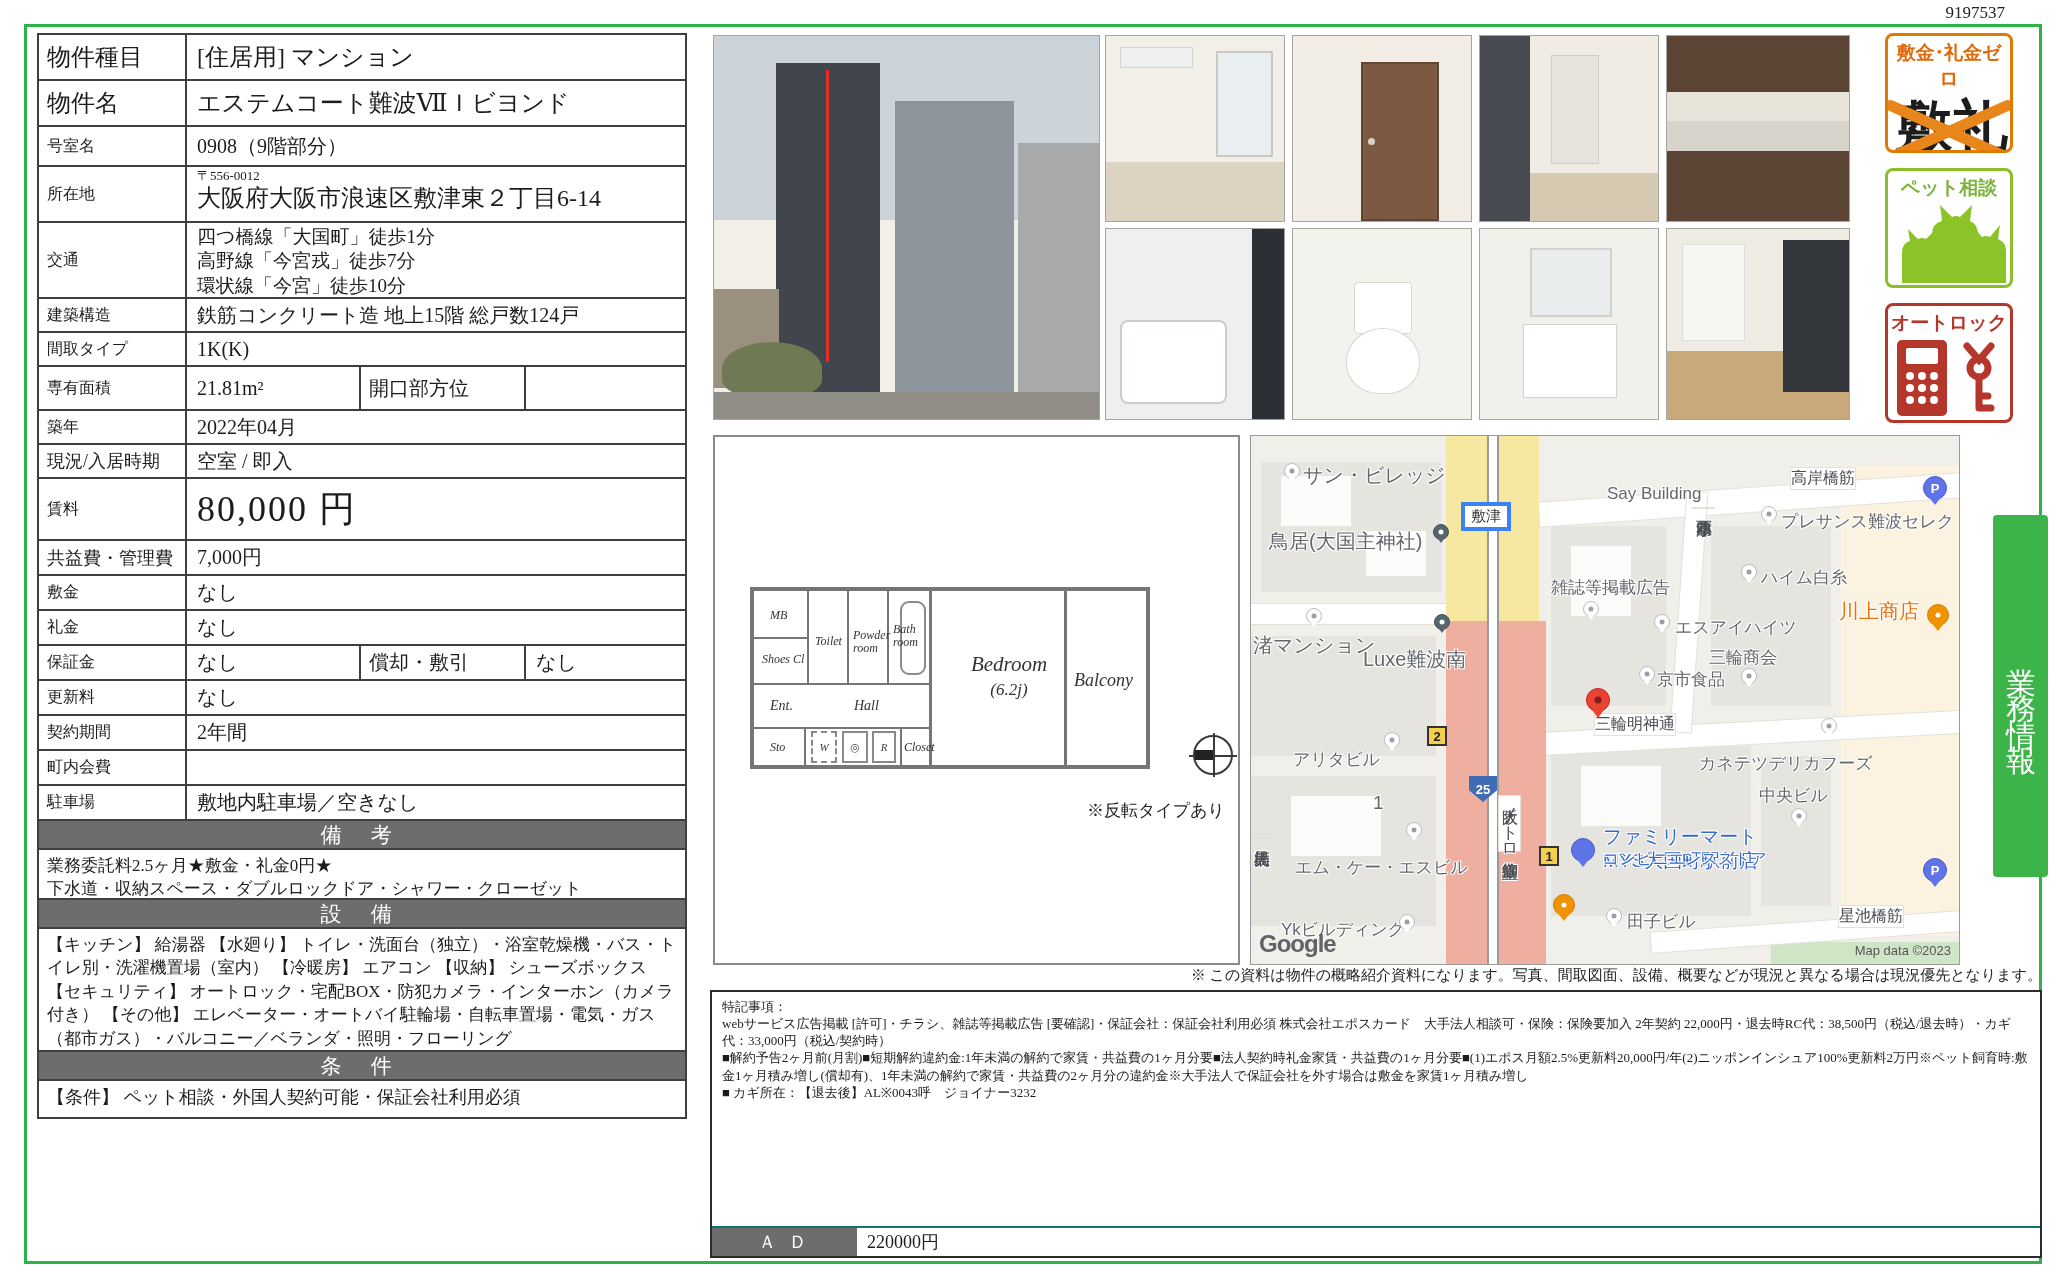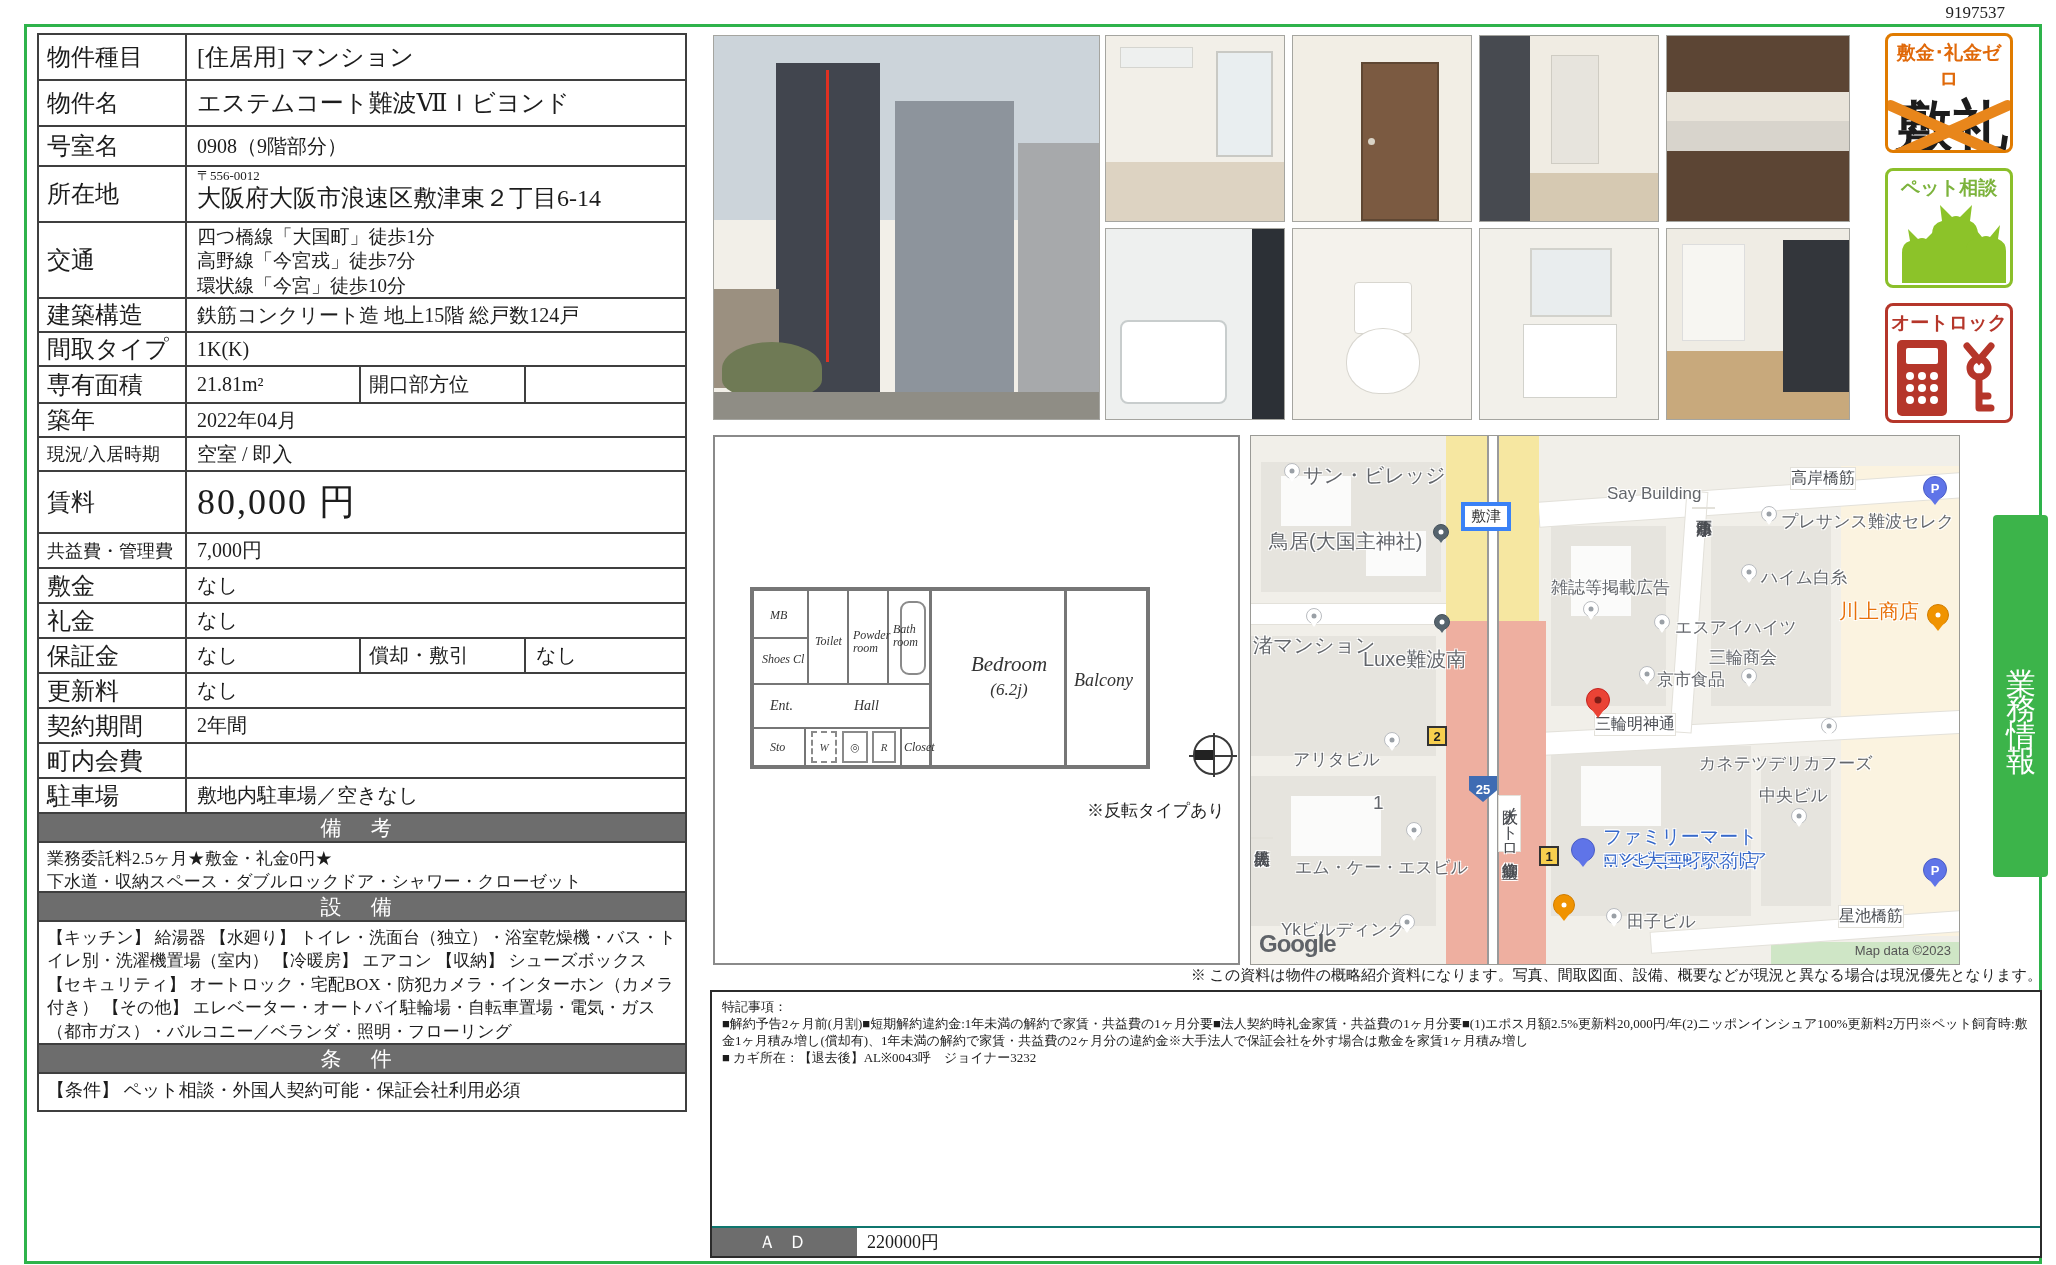--- a/index.html
+++ b/index.html
@@ -7,21 +7,21 @@
         font-family:"Liberation Serif","DejaVu Serif",serif;color:#1c1c1c;padding-left:7px;}
   .abs{position:absolute;}
   
   .frame{position:absolute;left:24px;top:24px;width:2012px;height:1234px;border:3px solid #2eb34b;}
   .docid{position:absolute;top:3px;right:58px;font-size:17px;color:#222;}
   
   .tbl{position:absolute;left:37px;top:33px;width:650px;border:2px solid #3f3f3f;background:#fff;box-sizing:border-box;}
   .tr{display:flex;border-bottom:2px solid #3f3f3f;box-sizing:border-box;}
   .tr:last-child{border-bottom:none;}
   .lbl{width:148px;flex:0 0 148px;border-right:2px solid #3f3f3f;box-sizing:border-box;
-       display:flex;align-items:center;padding-left:8px;font-size:24px;}
+       display:flex;align-items:center;padding-left:8px;font-size:16px;}
   .val{flex:1;display:flex;align-items:center;padding-left:10px;font-size:20px;box-sizing:border-box;}
   .big{font-size:24px;}
   .cell-mid{flex:0 0 174px;border-right:2px solid #3f3f3f;}
   .cell-l2{flex:0 0 165px;border-right:2px solid #3f3f3f;display:flex;align-items:center;padding-left:8px;font-size:20px;box-sizing:border-box;}
   .rentval{font-size:36px;letter-spacing:2px;}
   .bar{background:#6d6d6d;color:#fff;text-align:center;font-size:21px;letter-spacing:12px;
        display:flex;align-items:center;justify-content:center;border-bottom:2px solid #3f3f3f;}
   .blocktext{padding:4px 8px;font-size:17px;line-height:1.38;border-bottom:2px solid #3f3f3f;box-sizing:border-box;}
   
   .photo{position:absolute;background:#f2efe8;border:1px solid #a5a5a0;box-sizing:border-box;overflow:hidden;}
@@ -131,21 +131,21 @@
       </div>
     </div>
     <div class="tr" style="height:34px">
       <div class="lbl">建築構造</div>
       <div class="val">鉄筋コンクリート造 地上15階 総戸数124戸</div>
     </div>
     <div class="tr" style="height:34px">
       <div class="lbl">間取タイプ</div>
       <div class="val">1K(K)</div>
     </div>
-    <div class="tr" style="height:37px">
+    <div class="tr" style="height:44px">
       <div class="lbl">専有面積</div>
       <div class="val cell-mid">21.81m²</div>
       <div class="cell-l2">開口部方位</div>
       <div class="val"></div>
     </div>
     <div class="tr" style="height:34px">
       <div class="lbl">築年</div>
       <div class="val">2022年04月</div>
     </div>
     <div class="tr" style="height:34px">
@@ -421,20 +421,21 @@
     <div class="mapdata">Map data ©2023</div>
   </div>
 
   <div class="banner">業務情報</div>
 
   <div class="footnote">※ この資料は物件の概略紹介資料になります。写真、間取図面、設備、概要などが現況と異なる場合は現況優先となります。</div>
 
   <div class="notes">
     <div class="notes-inner">
       <div>特記事項：</div>
+      <div>webサービス広告掲載 [許可]・チラシ、雑誌等掲載広告 [要確認]・保証会社：保証会社利用必須 株式会社エポスカード　大手法人相談可・保険：保険要加入 2年契約 22,000円・退去時RC代：38,500円（税込/退去時）・カギ代：33,000円（税込/契約時）</div>
       <div>■解約予告2ヶ月前(月割)■短期解約違約金:1年未満の解約で家賃・共益費の1ヶ月分要■法人契約時礼金家賃・共益費の1ヶ月分要■(1)エポス月額2.5%更新料20,000円/年(2)ニッポンインシュア100%更新料2万円※ペット飼育時:敷金1ヶ月積み増し(償却有)、1年未満の解約で家賃・共益費の2ヶ月分の違約金※大手法人で保証会社を外す場合は敷金を家賃1ヶ月積み増し</div>
       <div>■ カギ所在：【退去後】AL※0043呼　ジョイナー3232</div>
     </div>
     <div class="adrow">
       <div class="adlbl">Ａ Ｄ</div>
       <div class="adval">220000円</div>
     </div>
   </div>
 </div>
 

